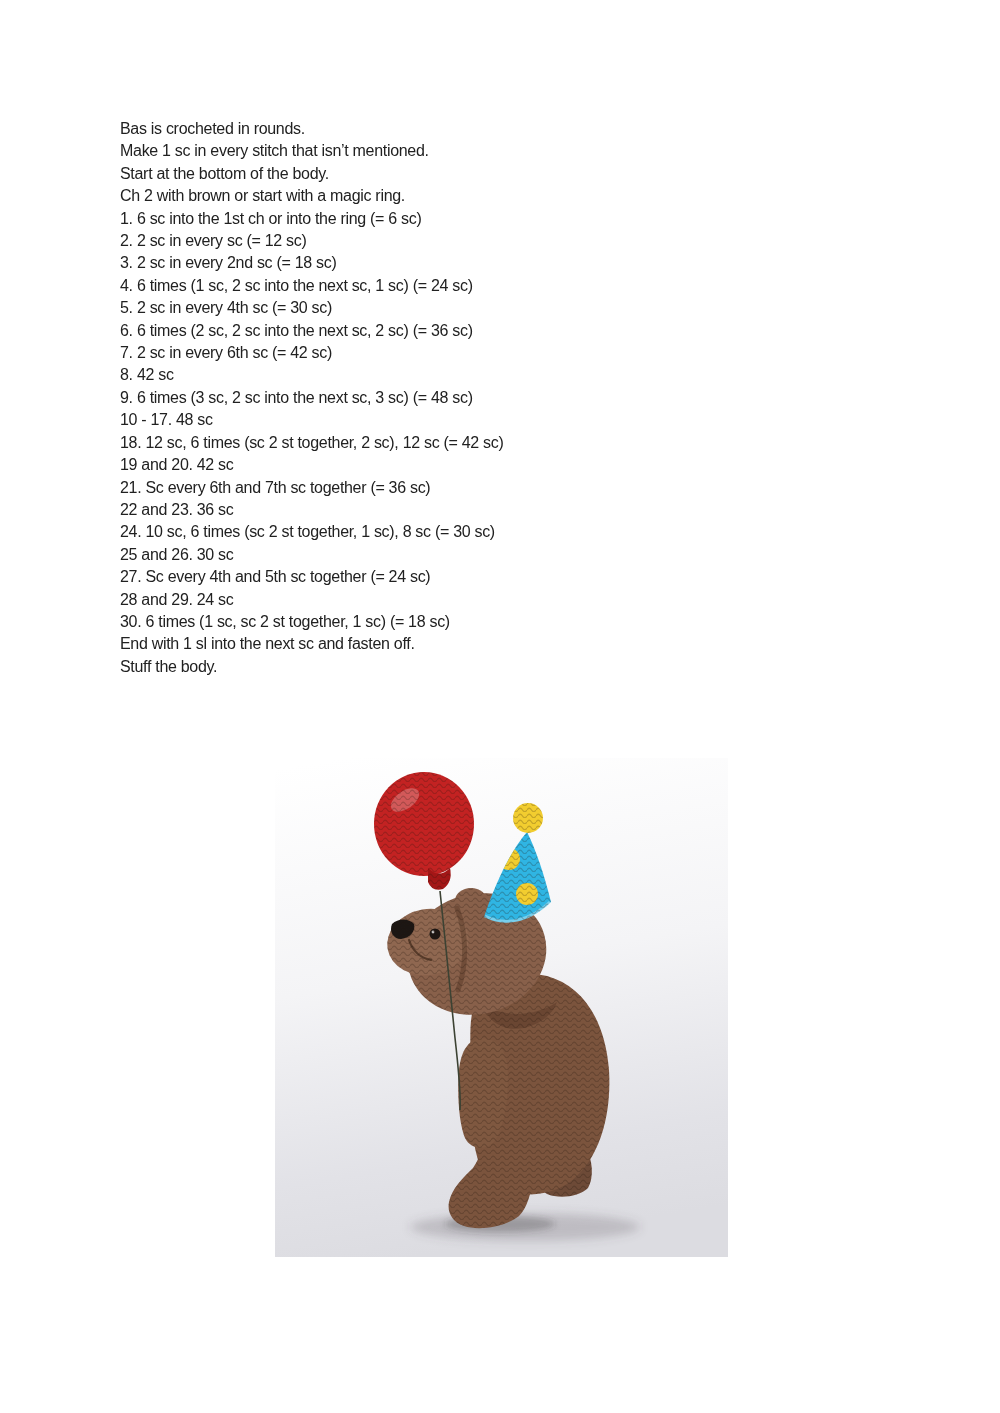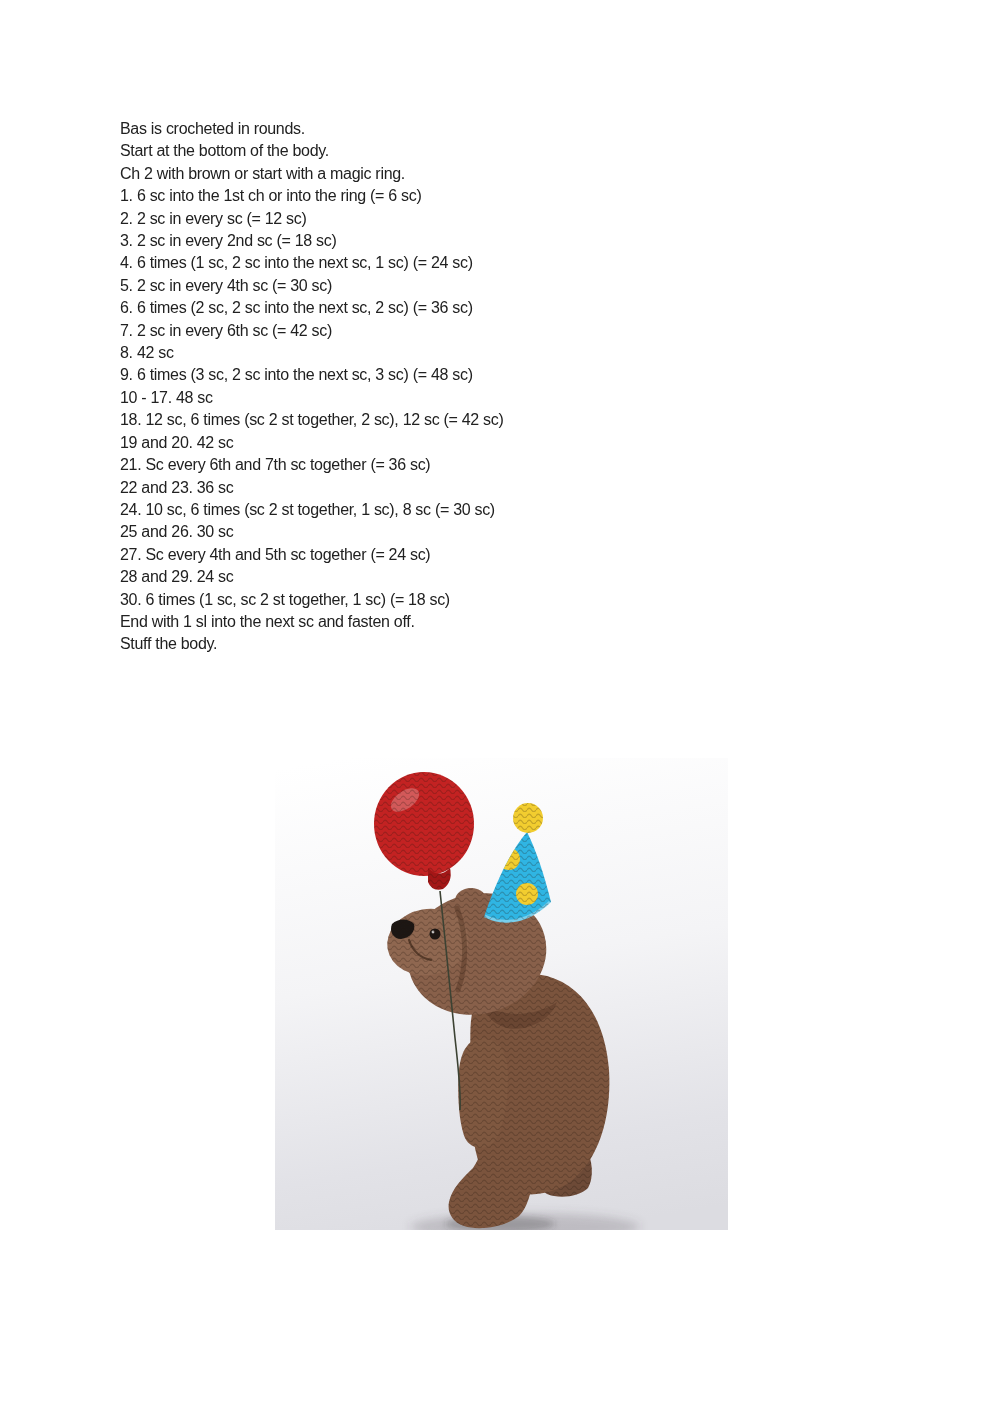--- a/index.html
+++ b/index.html
@@ -1,19 +1,19 @@
 <!DOCTYPE html>
 <html><head>
 <meta charset="utf-8">
 <style>
   html, body { margin: 0; padding: 0; background: #ffffff; }
   .page {
     position: relative;
     width: 1000px;
-    height: 1230px;
+    height: 1413px;
     background: #ffffff;
     font-family: "Liberation Sans", sans-serif;
     color: #212121;
     overflow: hidden;
   }
   .text-block {
     position: absolute;
     left: 120px;
     top: 118px;
     width: 600px;
@@ -35,21 +35,21 @@
     height: 499px;
   }
   .figure-wrap svg { display: block; }
 </style>
 </head>
 <body>
 
 <div class="page">
 
   <div class="text-block">
-    <div><div>Bas is crocheted in rounds.</div></div>
+    <div><div>Bas is crocheted in rounds.</div><div>Make 1 sc in every stitch that isn’t mentioned.</div></div>
     <div><div>Start at the bottom of the body.</div><div>Ch 2 with brown or start with a magic ring.</div><div>1. 6 sc into the 1st ch or into the ring (= 6 sc)</div><div>2. 2 sc in every sc (= 12 sc)</div><div>3. 2 sc in every 2nd sc (= 18 sc)</div><div>4. 6 times (1 sc, 2 sc into the next sc, 1 sc) (= 24 sc)</div><div>5. 2 sc in every 4th sc (= 30 sc)</div><div>6. 6 times (2 sc, 2 sc into the next sc, 2 sc) (= 36 sc)</div><div>7. 2 sc in every 6th sc (= 42 sc)</div><div>8. 42 sc</div><div>9. 6 times (3 sc, 2 sc into the next sc, 3 sc) (= 48 sc)</div><div>10 - 17. 48 sc</div><div>18. 12 sc, 6 times (sc 2 st together, 2 sc), 12 sc (= 42 sc)</div><div>19 and 20. 42 sc</div><div>21. Sc every 6th and 7th sc together (= 36 sc)</div><div>22 and 23. 36 sc</div><div>24. 10 sc, 6 times (sc 2 st together, 1 sc), 8 sc (= 30 sc)</div><div>25 and 26. 30 sc</div><div>27. Sc every 4th and 5th sc together (= 24 sc)</div><div>28 and 29. 24 sc</div><div>30. 6 times (1 sc, sc 2 st together, 1 sc) (= 18 sc)</div><div>End with 1 sl into the next sc and fasten off.</div><div>Stuff the body.</div></div>
   </div>
 
   <div class="figure-wrap">
     <svg width="453" height="499" viewBox="0 0 453 499" role="img" aria-label="Photo of a brown crocheted teddy bear seen in profile, wearing a blue party hat with yellow dots and a yellow pom-pom, holding a red crocheted balloon on a string.">
       <defs>
         <linearGradient id="bgGrad" x1="0.15" y1="0" x2="0.3" y2="1">
           <stop offset="0" stop-color="#ffffff"></stop>
           <stop offset="0.45" stop-color="#f4f4f6"></stop>
           <stop offset="0.82" stop-color="#e2e2e7"></stop>

